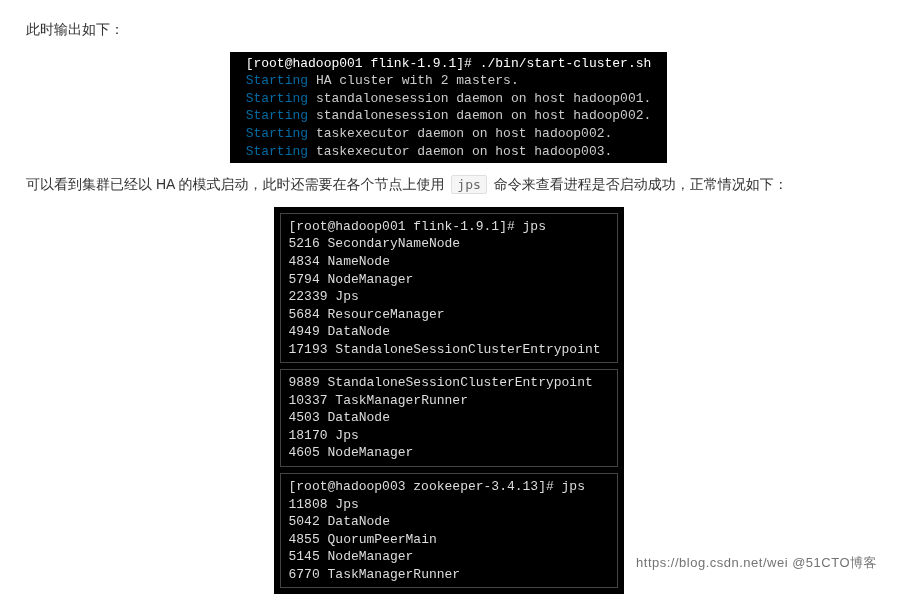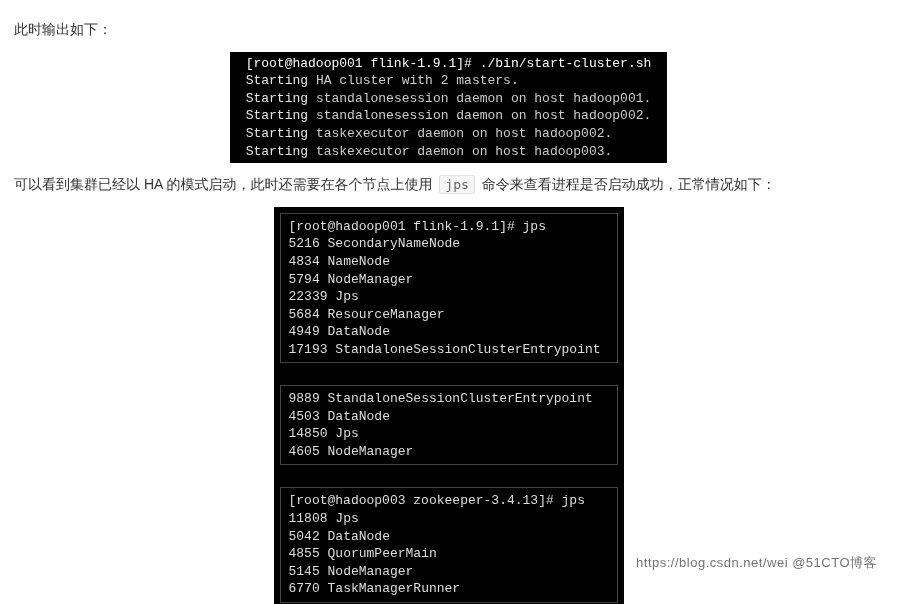--- a/index.html
+++ b/index.html
@@ -5,21 +5,21 @@
   body {
     margin: 0;
     padding: 10px;
     font-family: "Microsoft YaHei", "PingFang SC", Arial, sans-serif;
     font-size: 14px;
     color: #333;
     background: #fff;
     width: 877px;
   }
   .para {
-    margin: 8px 4px;
+    margin: 8px 16px;
     line-height: 1.7;
   }
   .inline-code {
     font-family: Consolas, monospace;
     background: #f5f5f5;
     border: 1px solid #e0e0e0;
     border-radius: 2px;
     padding: 1px 5px;
     margin: 0 3px;
     color: #666;
@@ -33,36 +33,36 @@
     background: #000;
     color: #ccc;
     font-family: Consolas, "Courier New", monospace;
     font-size: 13px;
     text-align: left;
     padding: 3px 16px;
     display: inline-block;
     line-height: 1.35;
   }
   .term .white { color: #fff; }
-  .term .cyan { color: #e5e5e5; }
+  .term .cyan { color: #0369a1; }
 
   .term-big {
     background: #000;
     display: inline-block;
     padding: 6px;
     text-align: left;
   }
   .panel {
     border: 1px solid #444;
     background: #000;
     color: #ddd;
     font-family: Consolas, "Courier New", monospace;
     font-size: 13px;
     padding: 4px 8px;
-    margin-bottom: 22px;
+    margin-bottom: 6px;
     line-height: 1.35;
     min-width: 320px;
   }
   .panel:last-child { margin-bottom: 0; }
   .ul {
     text-decoration-color: #ffff00;
     text-underline-offset: 2px;
   }
   .watermark {
     position: absolute;
@@ -97,22 +97,23 @@
         <div><span>5216</span> <span>SecondaryNameNode</span></div>
         <div><span>4834</span> <span>NameNode</span></div>
         <div><span>5794</span> <span>NodeManager</span></div>
         <div><span>22339</span> <span>Jps</span></div>
         <div><span>5684</span> <span>ResourceManager</span></div>
         <div><span>4949</span> <span>DataNode</span></div>
         <div><span>17193</span> <span class="ul">StandaloneSessionClusterEntrypoint</span></div>
       </div>
     <div class="panel" id="panel2">
         <div><span>9889</span> <span class="ul">StandaloneSessionClusterEntrypoint</span></div>
+        <div><span>10337</span> <span class="ul">TaskManagerRunner</span></div>
         <div><span>4503</span> <span>DataNode</span></div>
-        <div><span>14850</span> <span>Jps</span></div>
+        <div><span>18170</span> <span>Jps</span></div>
         <div><span>4605</span> <span>NodeManager</span></div>
       </div>
     <div class="panel" id="panel3">
         <div>[root@hadoop003 zookeeper-3.4.13]# jps</div>
         <div><span>11808</span> <span>Jps</span></div>
         <div><span>5042</span> <span>DataNode</span></div>
         <div><span>4855</span> <span>QuorumPeerMain</span></div>
         <div><span>5145</span> <span>NodeManager</span></div>
         <div><span>6770</span> <span class="ul">TaskManagerRunner</span></div>
       </div>

